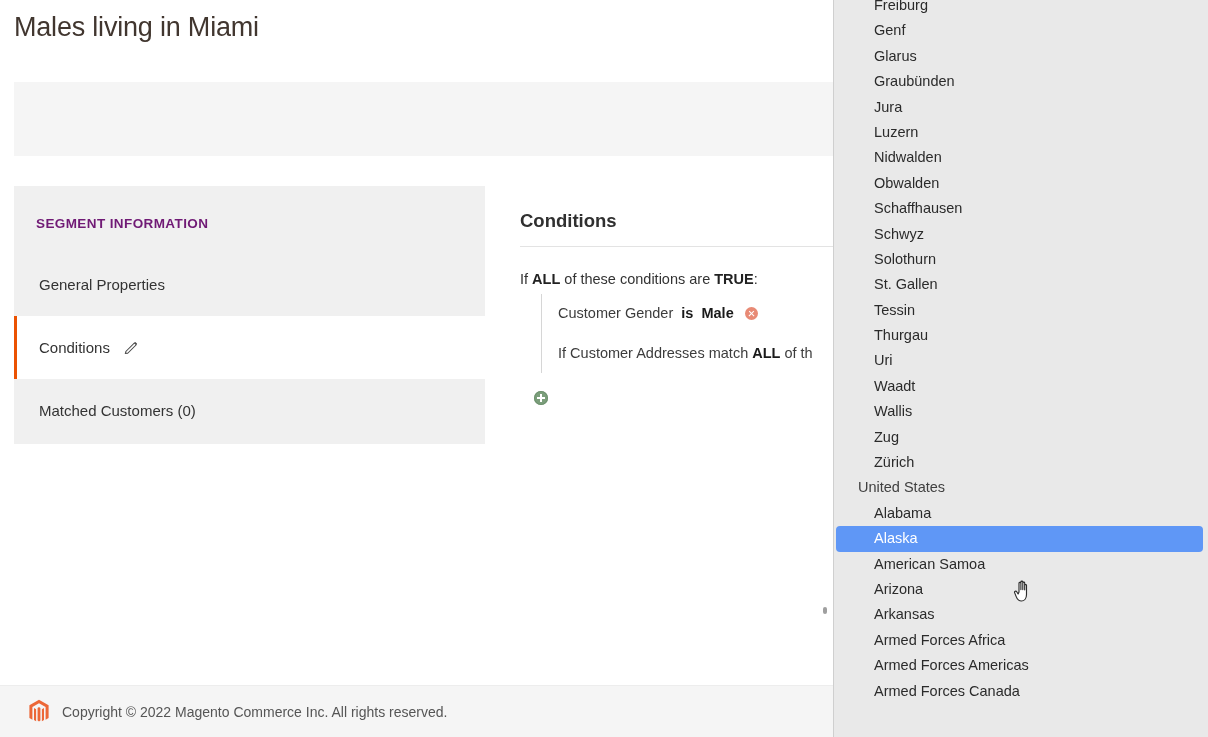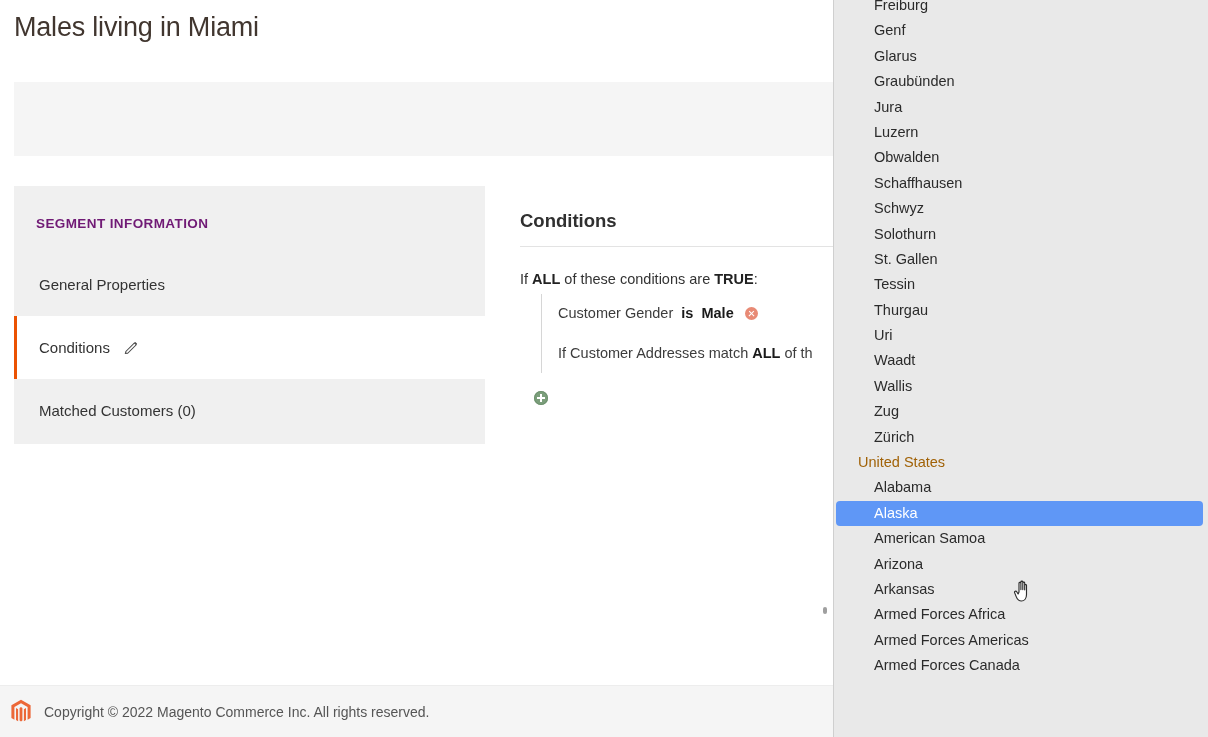--- a/index.html
+++ b/index.html
@@ -192,21 +192,21 @@
   
   .footer {
     position: absolute;
     left: 0;
     top: 685px;
     width: 833px;
     height: 52px;
     background: #f5f5f5;
     display: flex;
     align-items: center;
-    padding-left: 10px;
+    padding-left: 28px;
     border-top: 1px solid #ededed;
   }
 
   .magento-logo {
     width: 22px; height: 26px;
     margin-right: 12px;
     flex: none;
   }
 
   .footer-text {
@@ -239,21 +239,21 @@
     line-height: 25.4px;
     padding-left: 40px;
     font-size: 14.5px;
     color: #2b2b2b;
     white-space: nowrap;
     cursor: default;
   }
 
   .dd-item.group {
     padding-left: 24px;
-    color: #a16207;
+    color: #404040;
   }
 
   .dd-item.selected {
     background: #5f97f6;
     color: #ffffff;
     border-radius: 4px;
     margin: 0 6px 0 2px;
     padding-left: 38px;
   }
 
@@ -365,20 +365,21 @@
   </div>
 
   <div id="dropdown">
     <div class="dd-list" id="dd-list">
         <div class="dd-item">Freiburg</div>
         <div class="dd-item">Genf</div>
         <div class="dd-item">Glarus</div>
         <div class="dd-item">Graubünden</div>
         <div class="dd-item">Jura</div>
         <div class="dd-item">Luzern</div>
+        <div class="dd-item">Nidwalden</div>
         <div class="dd-item">Obwalden</div>
         <div class="dd-item">Schaffhausen</div>
         <div class="dd-item">Schwyz</div>
         <div class="dd-item">Solothurn</div>
         <div class="dd-item">St. Gallen</div>
         <div class="dd-item">Tessin</div>
         <div class="dd-item">Thurgau</div>
         <div class="dd-item">Uri</div>
         <div class="dd-item">Waadt</div>
         <div class="dd-item">Wallis</div>

